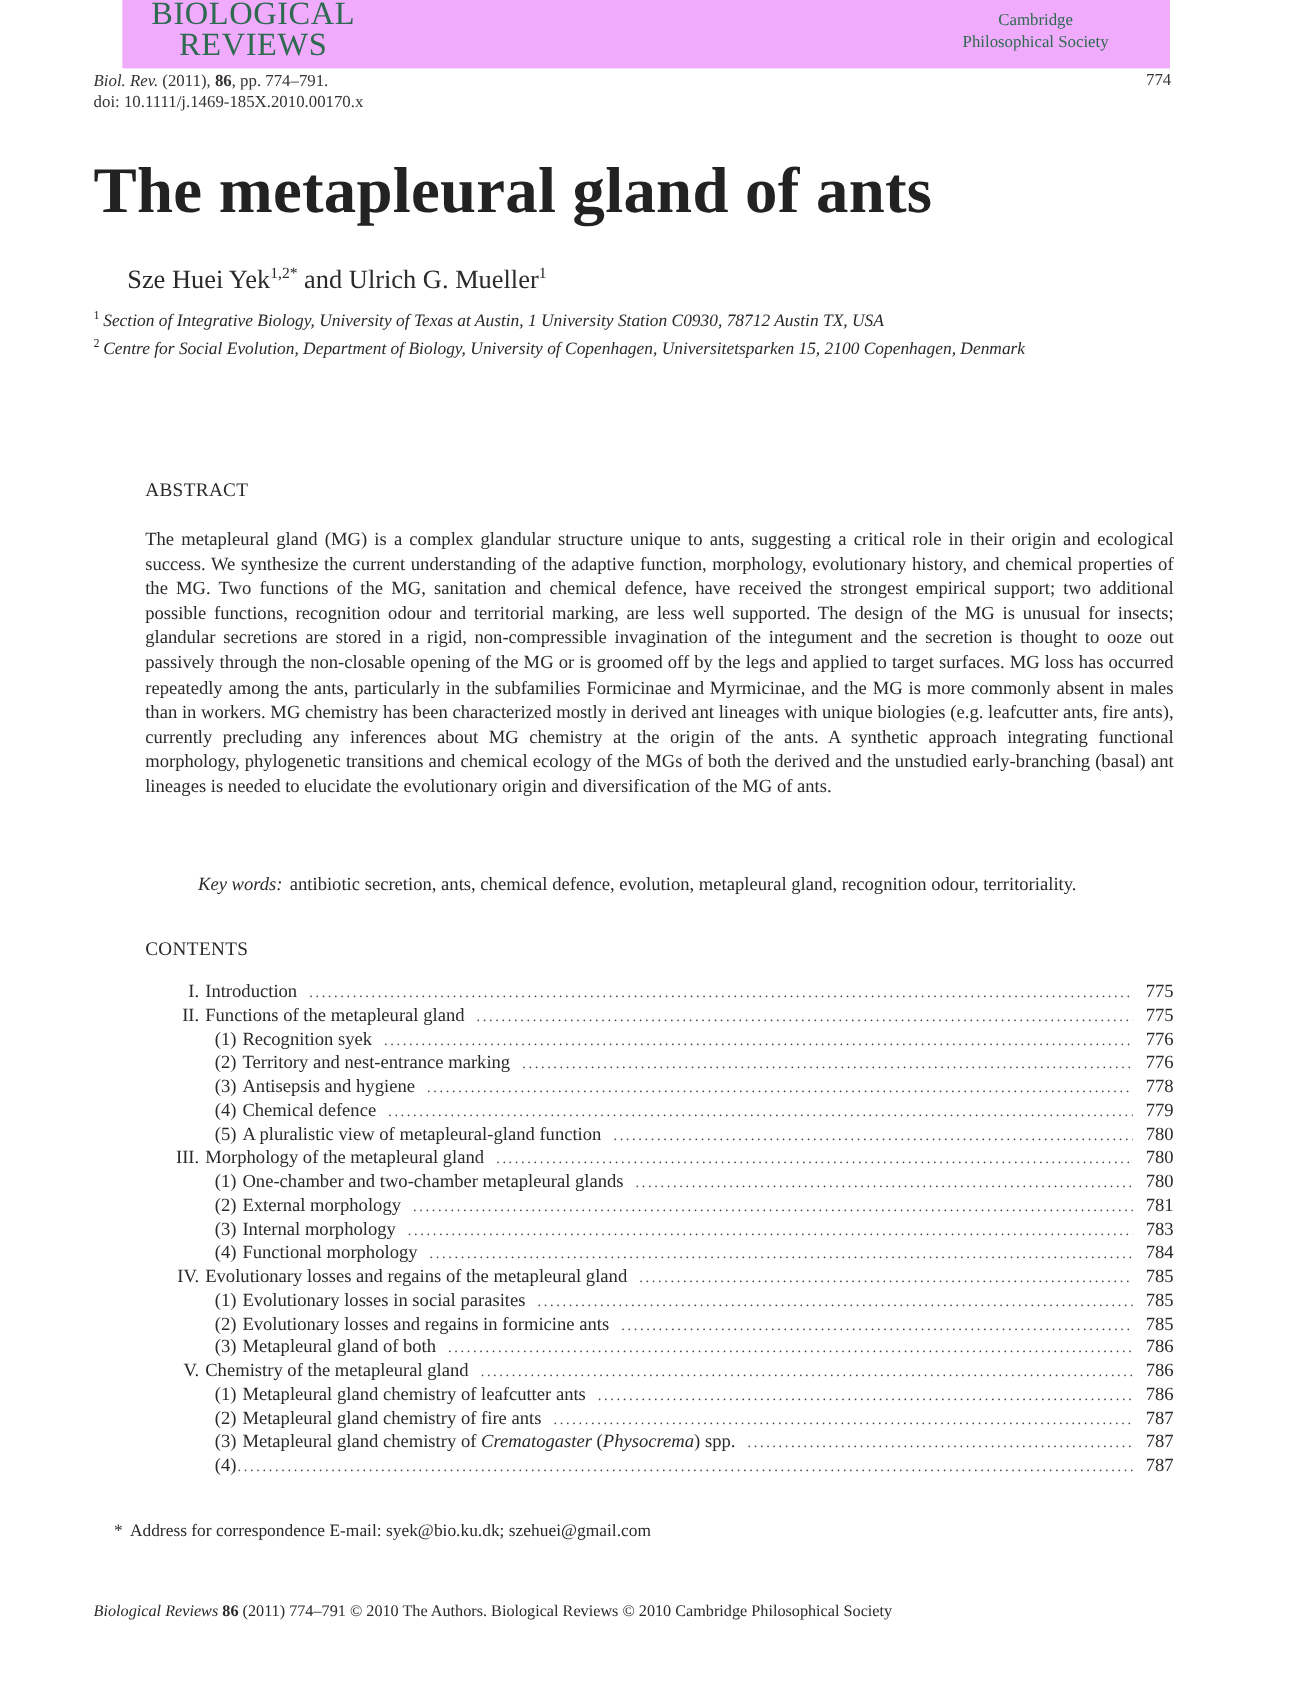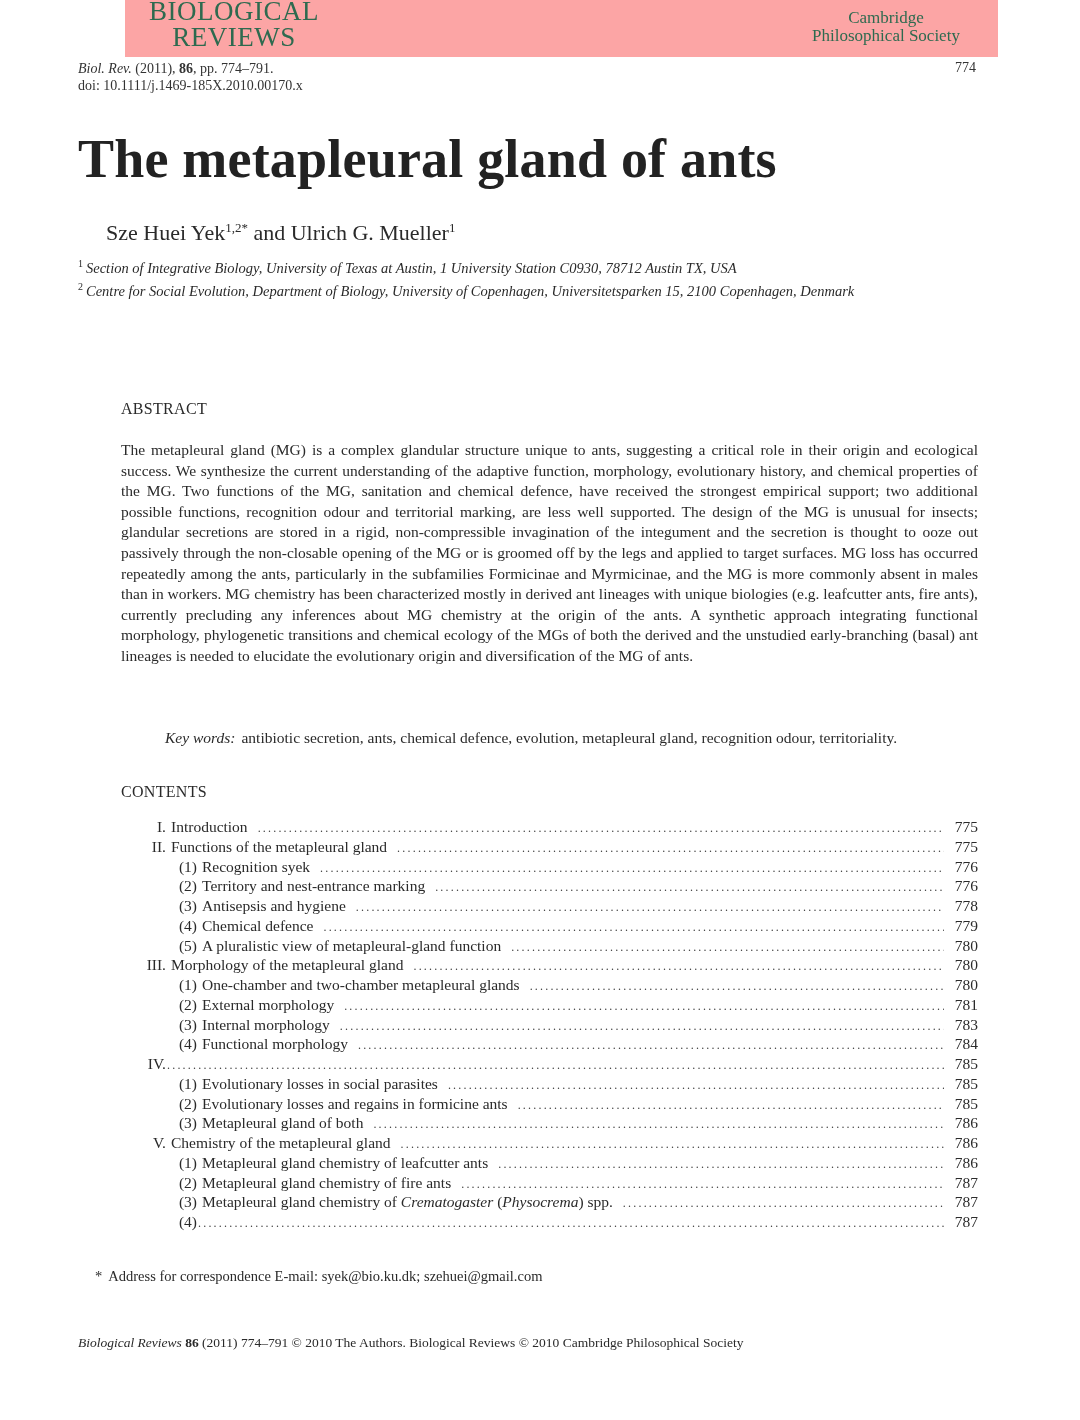--- a/index.html
+++ b/index.html
@@ -2,31 +2,30 @@
 <html><head>
 <meta charset="utf-8">
 <style>
   html, body { margin: 0; padding: 0; background: #ffffff; }
   body {
     width: 1080px; height: 1420px; position: relative; overflow: hidden;
     font-family: "Liberation Serif", "DejaVu Serif", serif; color: #2a2a2a;
   }
   .banner {
     position: absolute; left: 102px; top: 0; width: 873px; height: 57px;
-    background: #fca5a5;
-    margin-left: 23px;
+    background: #f0abfc;
   }
   .journal-logo {
     position: absolute; left: 14px; top: -2px; width: 190px;
     text-align: center; color: #2e6a4f; font-size: 27px; line-height: 26px;
     letter-spacing: 0.5px;
   }
   .society-logo {
     position: absolute; right: 12px; top: 9px; width: 200px;
-    text-align: center; color: #2e6a4f; font-size: 17px; line-height: 18px;
+    text-align: center; color: #2e6a4f; font-size: 14px; line-height: 18px;
   }
   .citation {
     position: absolute; left: 78px; top: 60px; font-size: 14px; line-height: 17px; color: #333;
   }
   .page-num {
     position: absolute; right: 104px; top: 60px; font-size: 14px; color: #333;
   }
   .title {
     position: absolute; left: 78px; top: 128px; margin: 0;
     font-size: 54px; font-weight: bold; color: #222; letter-spacing: 0.2px;
@@ -188,20 +187,21 @@
       <span class="toc-page">783</span>
     </div>
     <div class="toc-row sub">
       <span class="toc-num">(4)</span>
       <span class="toc-label">Functional morphology</span>
       <span class="toc-dots"></span>
       <span class="toc-page">784</span>
     </div>
     <div class="toc-row">
       <span class="toc-num">IV.</span>
+      <span class="toc-label">Evolutionary losses and regains of the metapleural gland</span>
       <span class="toc-dots"></span>
       <span class="toc-page">785</span>
     </div>
     <div class="toc-row sub">
       <span class="toc-num">(1)</span>
       <span class="toc-label">Evolutionary losses in social parasites</span>
       <span class="toc-dots"></span>
       <span class="toc-page">785</span>
     </div>
     <div class="toc-row sub">

